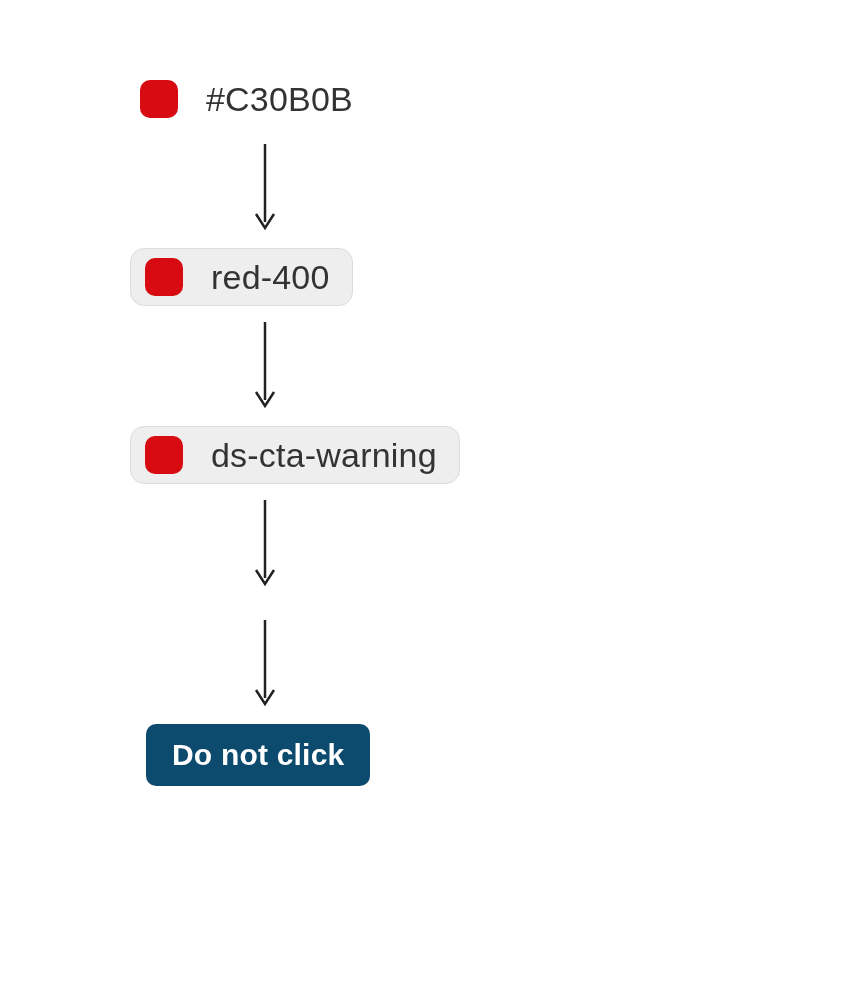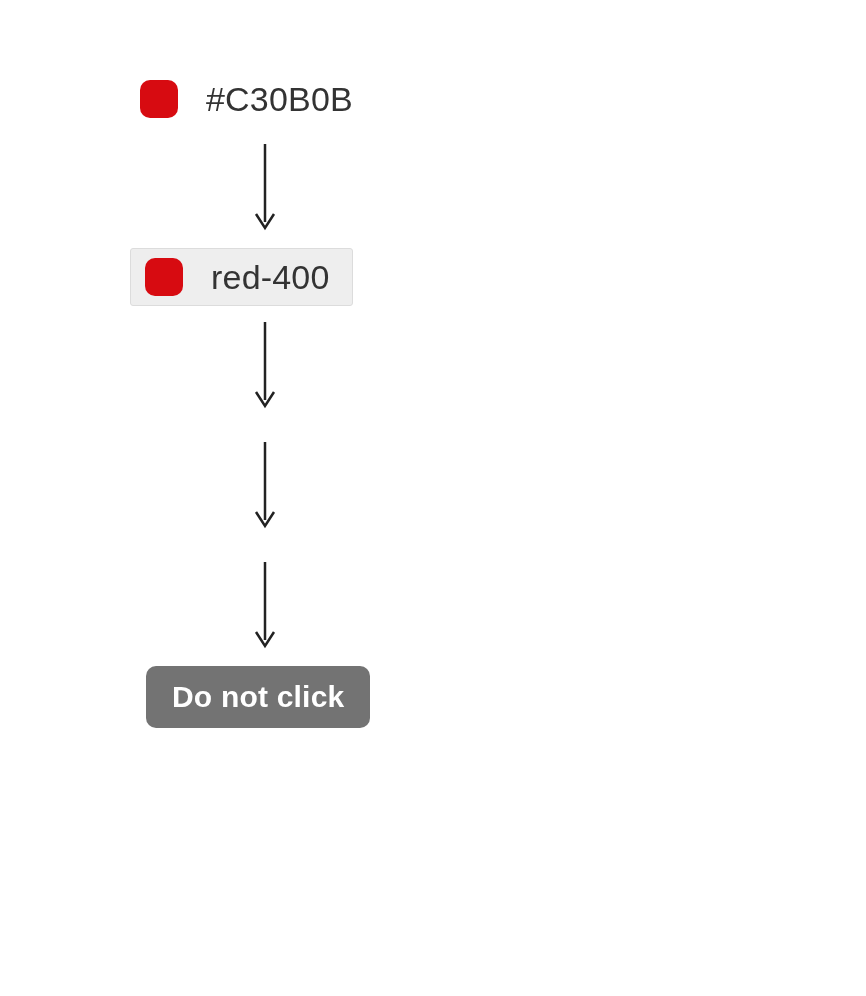--- a/index.html
+++ b/index.html
@@ -24,21 +24,21 @@
       display: flex;
       align-items: center;
       text-align: right;
     }
     .row-raw {
       padding: 10px 22px 10px 10px;
     }
     .token-box {
       background: #eeeeee;
       border: 1px solid #dcdcdc;
-      border-radius: 3px;
+      border-radius: 14px;
       padding: 9px 22px 9px 14px;
       display: flex;
       align-items: center;
     }
     .swatch {
       width: 38px;
       height: 38px;
       border-radius: 10px;
       margin-right: 28px;
       flex: 0 0 auto;
@@ -90,31 +90,35 @@
     <span class="label">red-400</span>
   </div>
 
   <div class="arrow">
     <svg width="22" height="92" viewBox="0 0 22 92">
       <line x1="11" y1="2" x2="11" y2="80" stroke="#222" stroke-width="2.5"></line>
       <polyline points="2,72 11,86 20,72" fill="none" stroke="#222" stroke-width="2.5"></polyline>
     </svg>
   </div>
 
+  <div class="row token-box">
+    <span class="swatch" style="background:#d70b11"></span>
+    <span class="label">ds-cta-warning</span>
+  </div>
 
   <div class="arrow">
     <svg width="22" height="92" viewBox="0 0 22 92">
       <line x1="11" y1="2" x2="11" y2="80" stroke="#222" stroke-width="2.5"></line>
       <polyline points="2,72 11,86 20,72" fill="none" stroke="#222" stroke-width="2.5"></polyline>
     </svg>
   </div>
 
 
   <div class="arrow">
     <svg width="22" height="92" viewBox="0 0 22 92">
       <line x1="11" y1="2" x2="11" y2="80" stroke="#222" stroke-width="2.5"></line>
       <polyline points="2,72 11,86 20,72" fill="none" stroke="#222" stroke-width="2.5"></polyline>
     </svg>
   </div>
 
-  <button class="cta-button" style="background:#737373">Do not click</button>
+  <button class="cta-button" style="background:#0c4a6e">Do not click</button>
 
 </div>
 
 </body></html>

